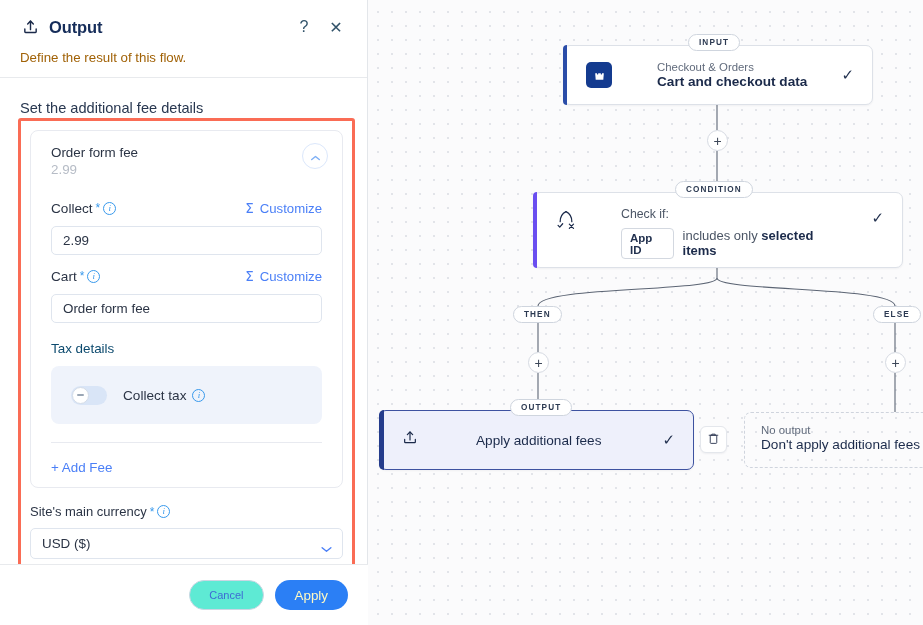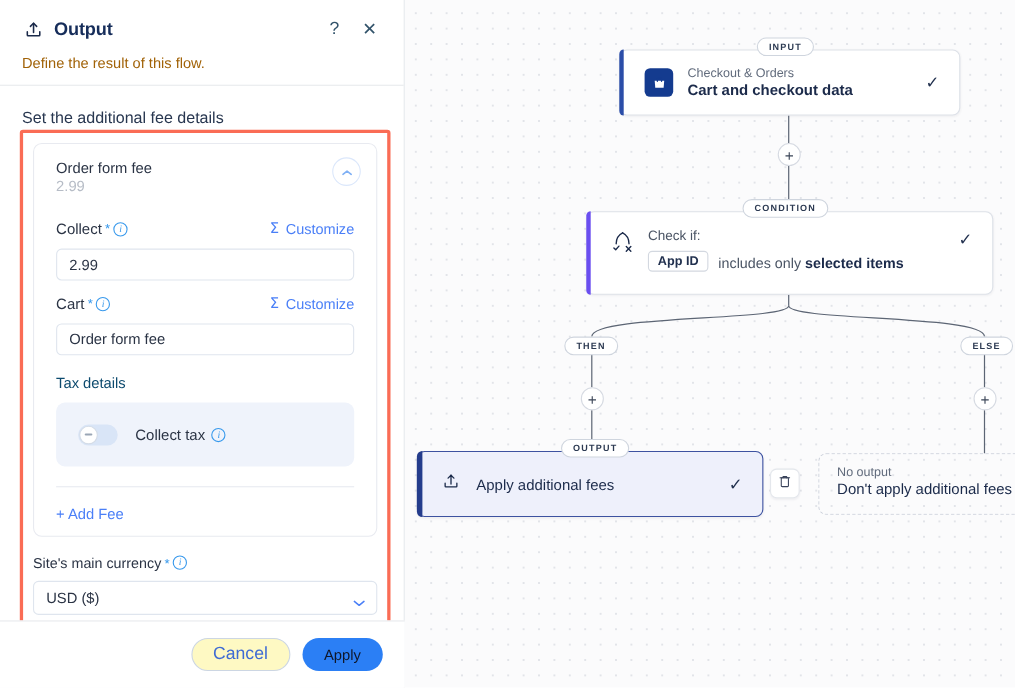--- a/index.html
+++ b/index.html
@@ -138,27 +138,27 @@
     position: absolute; left: 0; bottom: 0;
     width: 368px; height: 61px;
     border-top: 1px solid #e8eaed;
     display: flex; align-items: center; justify-content: flex-end;
     padding-right: 20px; gap: 11px;
     background: #fff;
     z-index: 50;
   }
   .btn-secondary {
     height: 30px; padding: 0 19px; border-radius: 15px;
-    border: 1px solid #ccd6e3; background: #fef9c3;
-    color: #3e6bd4; font-size: 16px; cursor: pointer;
+    border: 1px solid #ccd6e3; background: #5eead4;
+    color: #3e6bd4; font-size: 11px; cursor: pointer;
     font-family: "Liberation Sans", sans-serif;
   }
   .btn-primary {
     height: 30px; padding: 0 20px; border-radius: 15px;
-    border: none; background: #2b7ff5; color: #0f172a;
+    border: none; background: #2b7ff5; color: #fef9c3;
     font-size: 13.4px; cursor: pointer;
     font-family: "Liberation Sans", sans-serif;
   }
 
   
   .canvas {
     position: relative; flex: 1; height: 625px;
     background-color: #fbfbfc;
     background-image: radial-gradient(#e2e4e9 1.1px, transparent 1.1px);
     background-size: 14px 14px;
@@ -172,21 +172,21 @@
     position: absolute;
     background: #fff;
     border: 1px solid #dde1e8;
     border-radius: 7px;
     box-shadow: 0 1px 2px rgba(30,40,60,0.05);
   }
   .node .accent {
     position: absolute; left: -1px; top: -1px; bottom: -1px;
     width: 4px; border-radius: 7px 0 0 7px;
   }
-  .node-body { display: flex; align-items: center; height: 100%; padding-left: 22px; padding-right: 18px; }
+  .node-body { display: flex; align-items: center; height: 100%; padding-left: 22px; padding-right: 18px; gap: 32px; }
 
   .tag {
     position: absolute;
     height: 17px; padding: 0 10px;
     border: 1px solid #cfd5de; border-radius: 9px;
     background: #fff;
     font-size: 8.2px; font-weight: bold; letter-spacing: 1.1px;
     color: #2c3a52;
     display: flex; align-items: center; justify-content: center;
     z-index: 6;
@@ -205,31 +205,31 @@
     background: #143b8f;
     display: flex; align-items: center; justify-content: center;
     flex: 0 0 26px;
   }
   .node-texts { margin-left: 13px; flex: 1; }
   .node-sub { font-size: 11.4px; color: #616b7c; }
   .node-title { font-size: 13.6px; font-weight: bold; color: #1b2a4a; margin-top: 1px; }
   .node-check { color: #22314f; font-size: 15px; }
 
   .cond-line1 { font-size: 12.3px; color: #4b5565; }
-  .cond-line2 { display: flex; align-items: flex-end; margin-top: 7px; }
+  .cond-line2 { display: flex; align-items: flex-start; margin-top: 7px; }
   .chip {
     border: 1px solid #d3d8e0; border-radius: 4px;
     padding: 2.5px 8px; font-size: 11.5px; font-weight: bold; color: #22314f;
     background: #fff;
   }
   .cond-txt { font-size: 13px; color: #4b5565; margin-left: 9px; }
   .cond-txt b { color: #1b2a4a; }
 
   .node-selected { background: #eef0fb; border-color: #3d52a0; }
-  .out-label { font-size: 13.6px; color: #1b2a4a; margin-left: 13px; flex: 1; }
+  .out-label { font-size: 13.6px; color: #1b2a4a; margin-left: 24px; flex: 1; }
 
   .trash-btn {
     position: absolute; width: 27px; height: 27px;
     background: #fff; border: 1px solid #e4e7ec; border-radius: 6px;
     display: flex; align-items: center; justify-content: center;
     cursor: pointer; z-index: 7;
     box-shadow: 0 1px 2px rgba(30,40,60,0.06);
   }
 
   .ghost-node {

